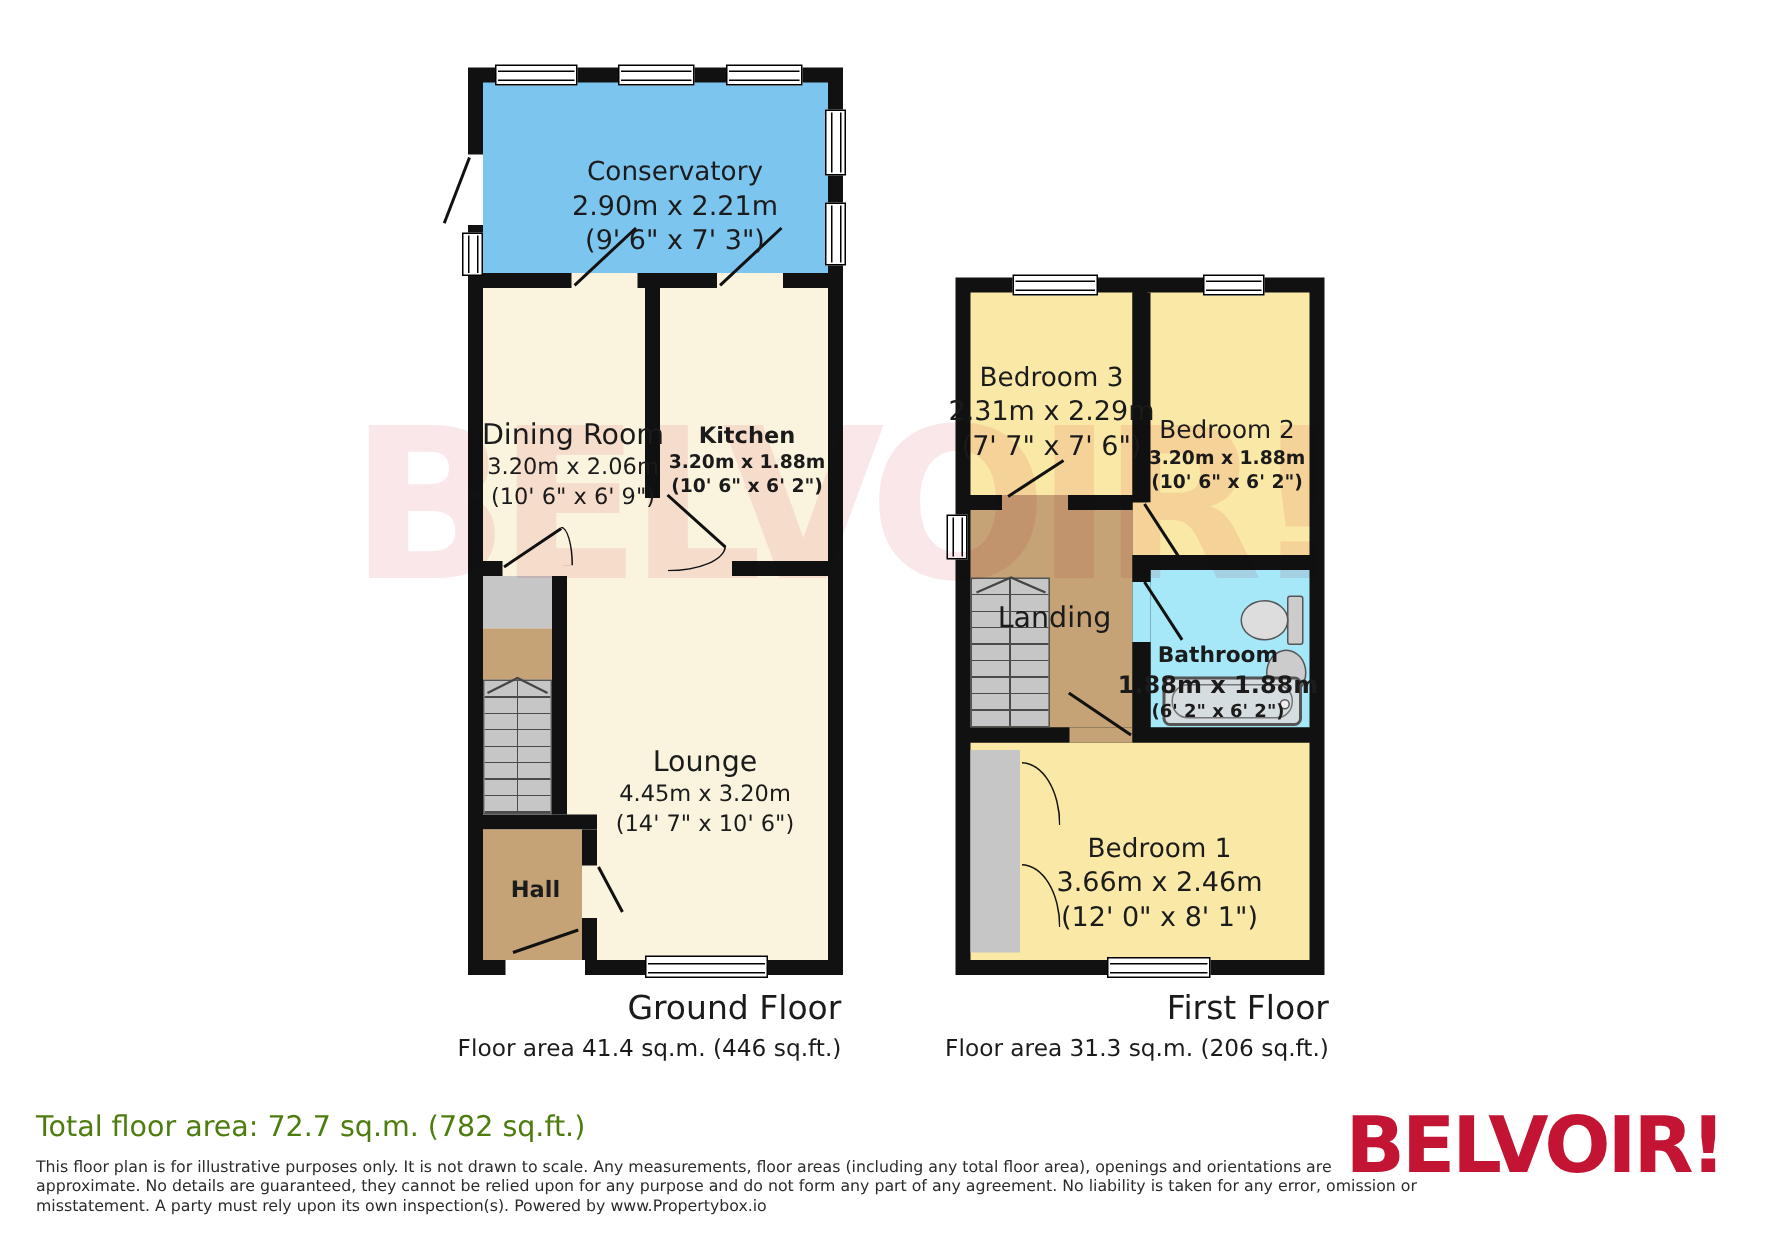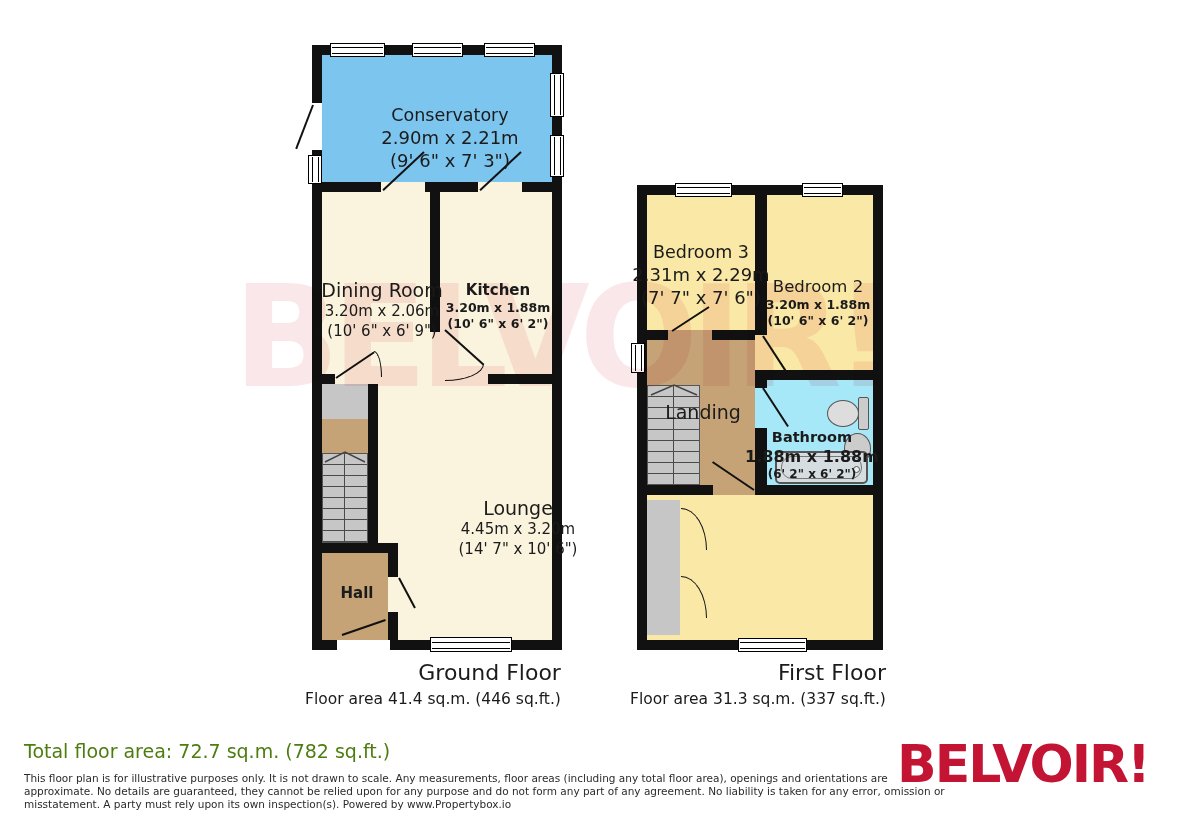--- a/index.html
+++ b/index.html
@@ -176,21 +176,21 @@
   <div class="room-label" style="left:382px;top:278px;">
     <div class="rname" style="font-size:19px;">Dining Room</div>
     <div class="rdim" style="font-size:15px;">3.20m x 2.06m</div>
     <div class="rdim" style="font-size:15px;">(10' 6" x 6' 9")</div>
   </div>
   <div class="room-label" style="left:498px;top:281px;">
     <div class="rname-sm">Kitchen</div>
     <div class="rdim-sm">3.20m x 1.88m</div>
     <div class="rdim-sm">(10' 6" x 6' 2")</div>
   </div>
-  <div class="room-label" style="left:470px;top:496px;margin-left:48px;">
+  <div class="room-label" style="left:470px;top:496px;">
     <div class="rname" style="font-size:19px;">Lounge</div>
     <div class="rdim" style="font-size:15px;">4.45m x 3.20m</div>
     <div class="rdim" style="font-size:15px;">(14' 7" x 10' 6")</div>
   </div>
   <div class="room-label" style="left:357px;top:584px;">
     <div class="rname-sm">Hall</div>
   </div>
 
   <div class="room-label" style="left:701px;top:241px;">
     <div class="rname">Bedroom 3</div>
@@ -203,28 +203,33 @@
     <div class="rdim-sm">(10' 6" x 6' 2")</div>
   </div>
   <div class="room-label" style="left:703px;top:400px;">
     <div class="rname" style="font-size:19px;">Landing</div>
   </div>
   <div class="room-label" style="left:812px;top:428px;">
     <div class="rname-sm" style="font-size:14.5px;">Bathroom</div>
     <div class="rdim-sm" style="font-size:16px;">1.88m x 1.88m</div>
     <div class="rdim-sm" style="font-size:12px;">(6' 2" x 6' 2")</div>
   </div>
+  <div class="room-label" style="left:773px;top:555px;">
+    <div class="rname">Bedroom 1</div>
+    <div class="rdim">3.66m x 2.46m</div>
+    <div class="rdim">(12' 0" x 8' 1")</div>
+  </div>
 
   <div class="caption" style="left:433px;top:660px;">
     <div class="big">Ground Floor</div>
     <div class="small">Floor area 41.4 sq.m. (446 sq.ft.)</div>
   </div>
   <div class="caption" style="left:758px;top:660px;">
     <div class="big">First Floor</div>
-    <div class="small">Floor area 31.3 sq.m. (337 sq.ft.)</div>
+    <div class="small">Floor area 31.3 sq.m. (206 sq.ft.)</div>
   </div>
 
   <div id="total-area">Total floor area: 72.7 sq.m. (782 sq.ft.)</div>
   <div class="disc" style="top:785px;">approximate. No details are guaranteed, they cannot be relied upon for any purpose and do not form any part of any agreement. No liability is taken for any error, omission or</div>
   <div class="disc" style="top:772px;">This floor plan is for illustrative purposes only. It is not drawn to scale. Any measurements, floor areas (including any total floor area), openings and orientations are</div>
   <div class="disc" style="top:798px;">misstatement. A party must rely upon its own inspection(s). Powered by www.Propertybox.io</div>
   <div id="brand">BELVOIR!</div>
 
 </div>
 

